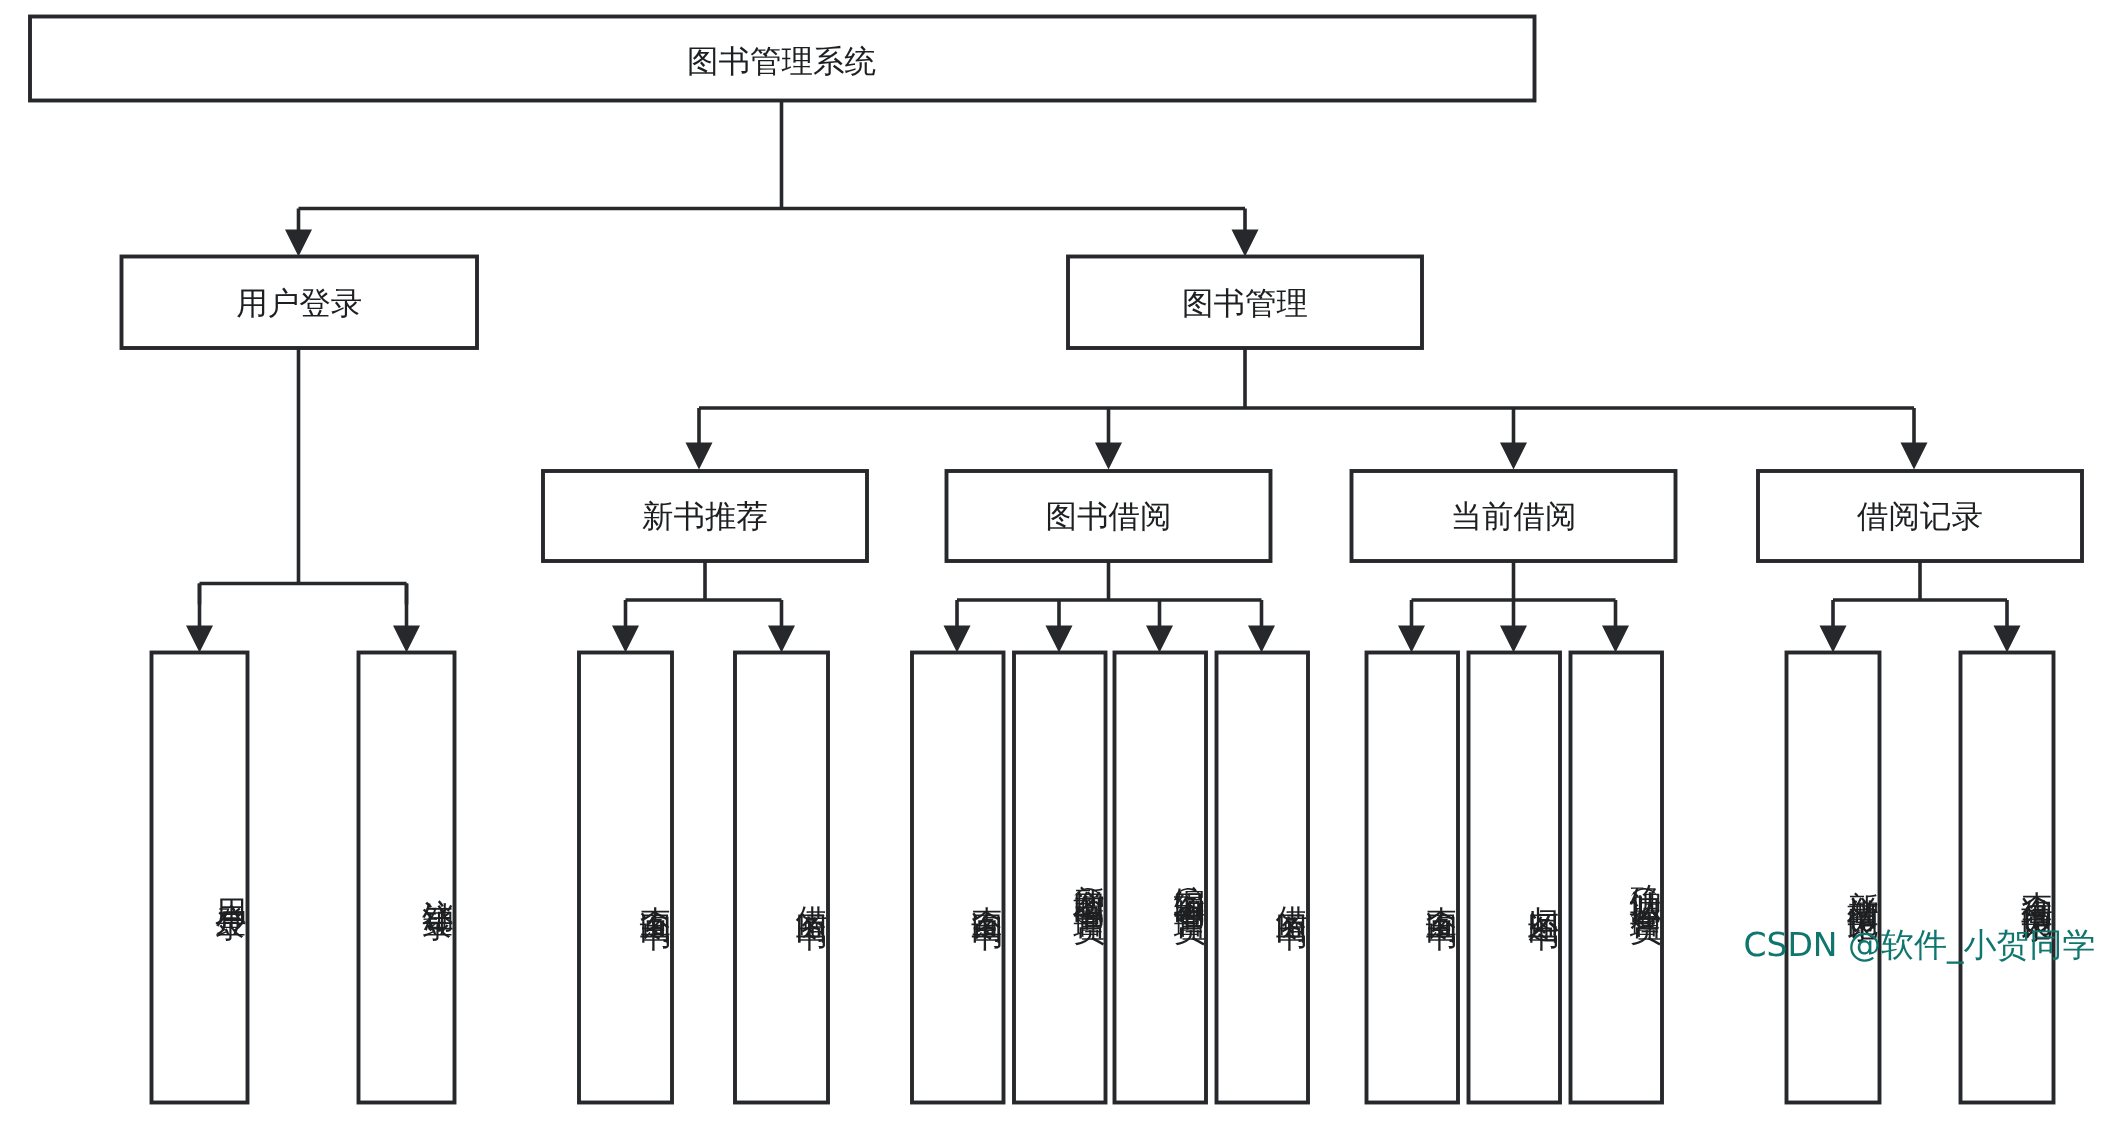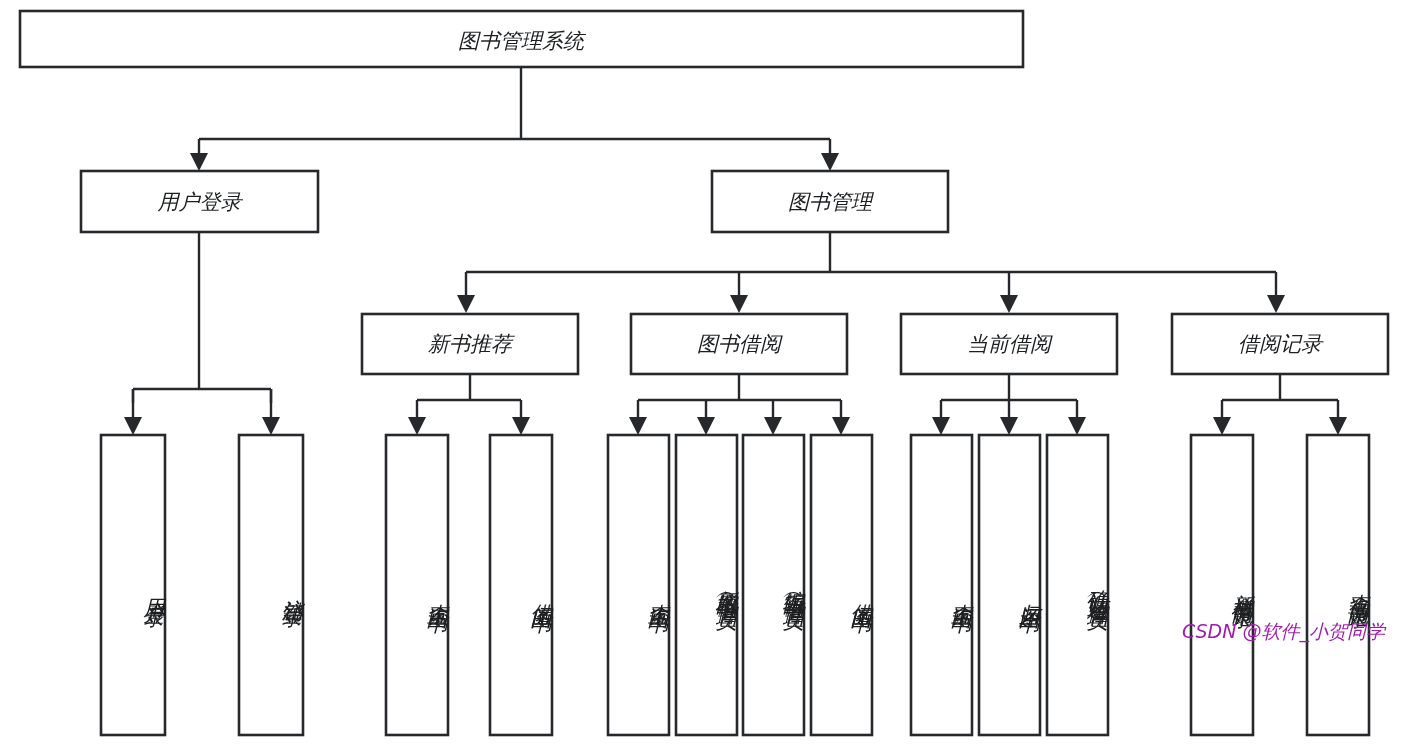--- a/index.html
+++ b/index.html
@@ -11,21 +11,20 @@
     width: 1405px;
     height: 747px;
     font-family: "DejaVu Sans", "Liberation Sans", sans-serif;
     overflow: hidden;
   }
   #diagram-root {
     position: relative;
     width: 1405px;
     height: 649px;
     background: #ffffff;
-    font-style: italic;
   }
   svg.canvas {
     position: absolute;
     left: 0;
     top: 0;
     width: 1405px;
     height: 747px;
   }
   .node-box {
     fill: #ffffff;
@@ -57,25 +56,25 @@
     font-size: 21px;
     line-height: 1.05;
     letter-spacing: 3px;
     color: #1d1f21;
     text-align: center;
     white-space: nowrap;
     pointer-events: none;
   }
   .watermark {
     position: absolute;
-    right: 20px;
+    right: 8px;
     bottom: 4px;
     font-family: "DejaVu Sans", "Liberation Sans", sans-serif;
-    font-size: 19px;
-    color: #a21caf;
+    font-size: 22px;
+    color: #0f766e;
     white-space: nowrap;
   }
 </style>
 </head>
 <body>
 
 <div id="diagram-root">
 
   <svg class="canvas" viewBox="0 0 1405 747" xmlns="http://www.w3.org/2000/svg">
 

